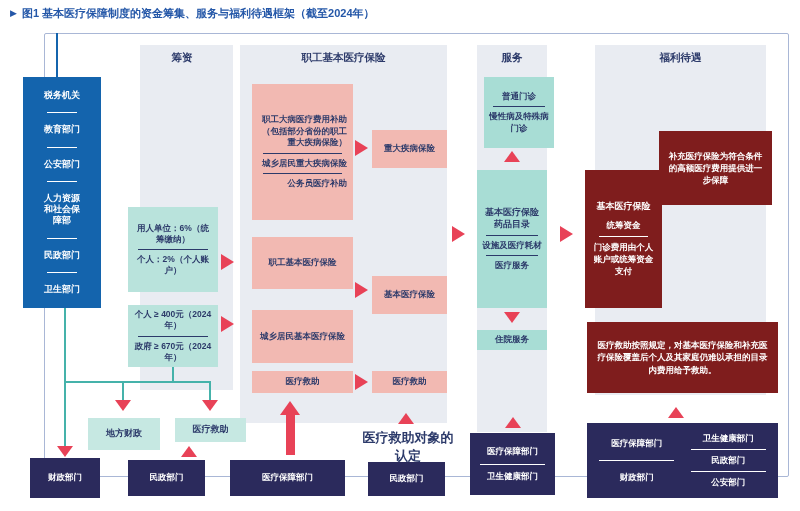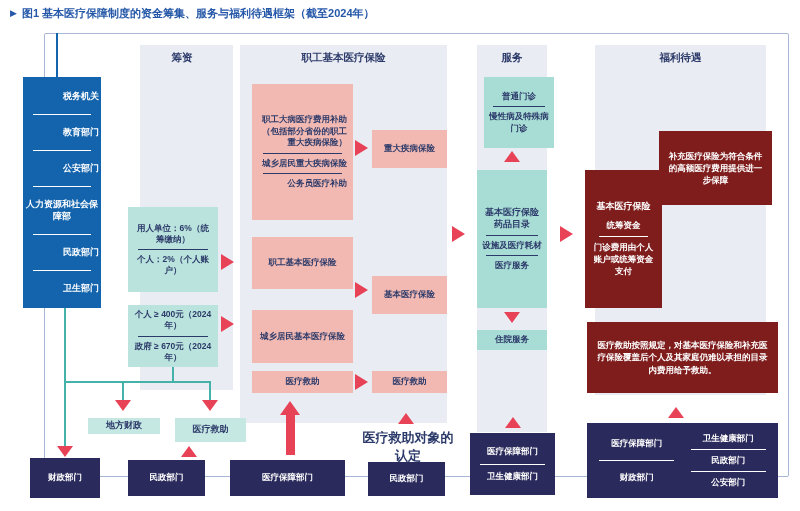--- a/index.html
+++ b/index.html
@@ -57,21 +57,21 @@
   <div class="abs tealline z1" style="left:64px;top:308px;width:1.5px;height:138px;"></div>
   <div class="abs tealline z1" style="left:172px;top:367px;width:1.5px;height:14px;"></div>
   <div class="abs tealline z1" style="left:64px;top:381px;width:146px;height:1.5px;"></div>
   <div class="abs tealline z1" style="left:122px;top:381px;width:1.5px;height:20px;"></div>
   <div class="abs tealline z1" style="left:209px;top:381px;width:1.5px;height:20px;"></div>
 
   <div class="abs tr-d z2" style="left:57px;top:446px;"></div>
   <div class="abs tr-d z2" style="left:115px;top:400px;"></div>
   <div class="abs tr-d z2" style="left:202px;top:400px;"></div>
 
-  <div class="abs blue z2" style="left:23px;top:77px;width:78px;height:231px;display:flex;flex-direction:column;justify-content:space-evenly;align-items:flex-end;font-size:9px;font-weight:700;text-align:center;line-height:1.25;padding:6px 2px;">
+  <div class="abs blue z2" style="left:23px;top:77px;width:78px;height:231px;display:flex;flex-direction:column;justify-content:space-evenly;align-items:center;font-size:9px;font-weight:700;text-align:center;line-height:1.25;padding:6px 20px;">
     <div>税务机关</div>
     <div class="dv-w"></div>
     <div>教育部门</div>
     <div class="dv-w"></div>
     <div>公安部门</div>
     <div class="dv-w"></div>
     <div>人力资源和社会保障部</div>
     <div class="dv-w"></div>
     <div>民政部门</div>
     <div class="dv-w"></div>
@@ -149,21 +149,21 @@
     <div class="dv-w"></div>
     <div class="sec">门诊费用由个人账户或统筹资金支付</div>
   </div>
   <div class="abs rblue z2" style="left:659px;top:131px;width:113px;height:74px;">
     <div>补充医疗保险为符合条件的高额医疗费用提供进一步保障</div>
   </div>
   <div class="abs rblue z2" style="left:587px;top:322px;width:191px;height:71px;">
     <div>医疗救助按照规定，对基本医疗保险和补充医疗保险覆盖后个人及其家庭仍难以承担的目录内费用给予救助。</div>
   </div>
 
-  <div class="abs mint mint2 z2" style="left:88px;top:418px;width:72px;height:16px;font-size:9px;">
+  <div class="abs mint mint2 z2" style="left:88px;top:418px;width:72px;height:32px;font-size:9px;">
     <div>地方财政</div>
   </div>
   <div class="abs mint mint2 z2" style="left:175px;top:418px;width:71px;height:24px;font-size:9px;">
     <div>医疗救助</div>
   </div>
 
   <div class="abs z2" style="left:286px;top:414px;width:9px;height:41px;background:#e84257;"></div>
   <div class="abs z2" style="left:280px;top:401px;width:0;height:0;border-left:10.5px solid transparent;border-right:10.5px solid transparent;border-bottom:14px solid #e84257;"></div>
 
   <div class="abs tr-u z2" style="left:181px;top:446px;"></div>

